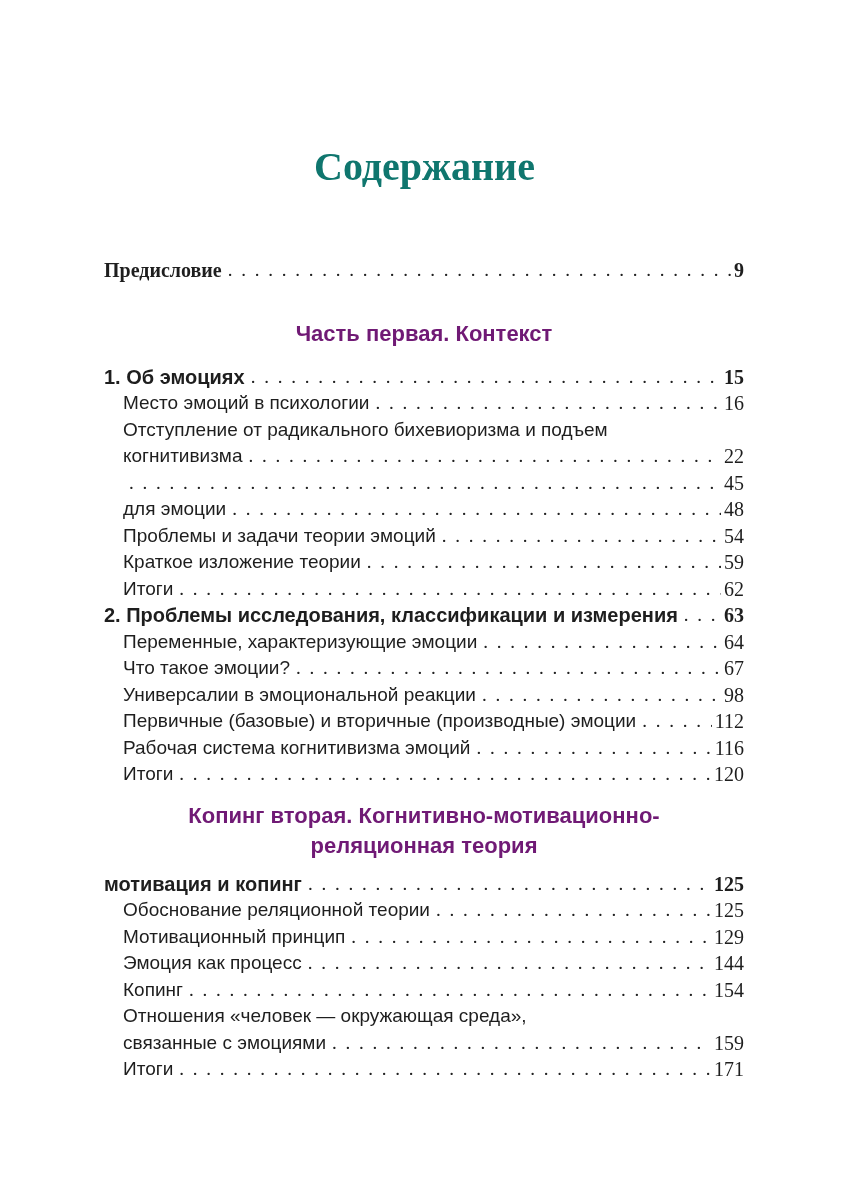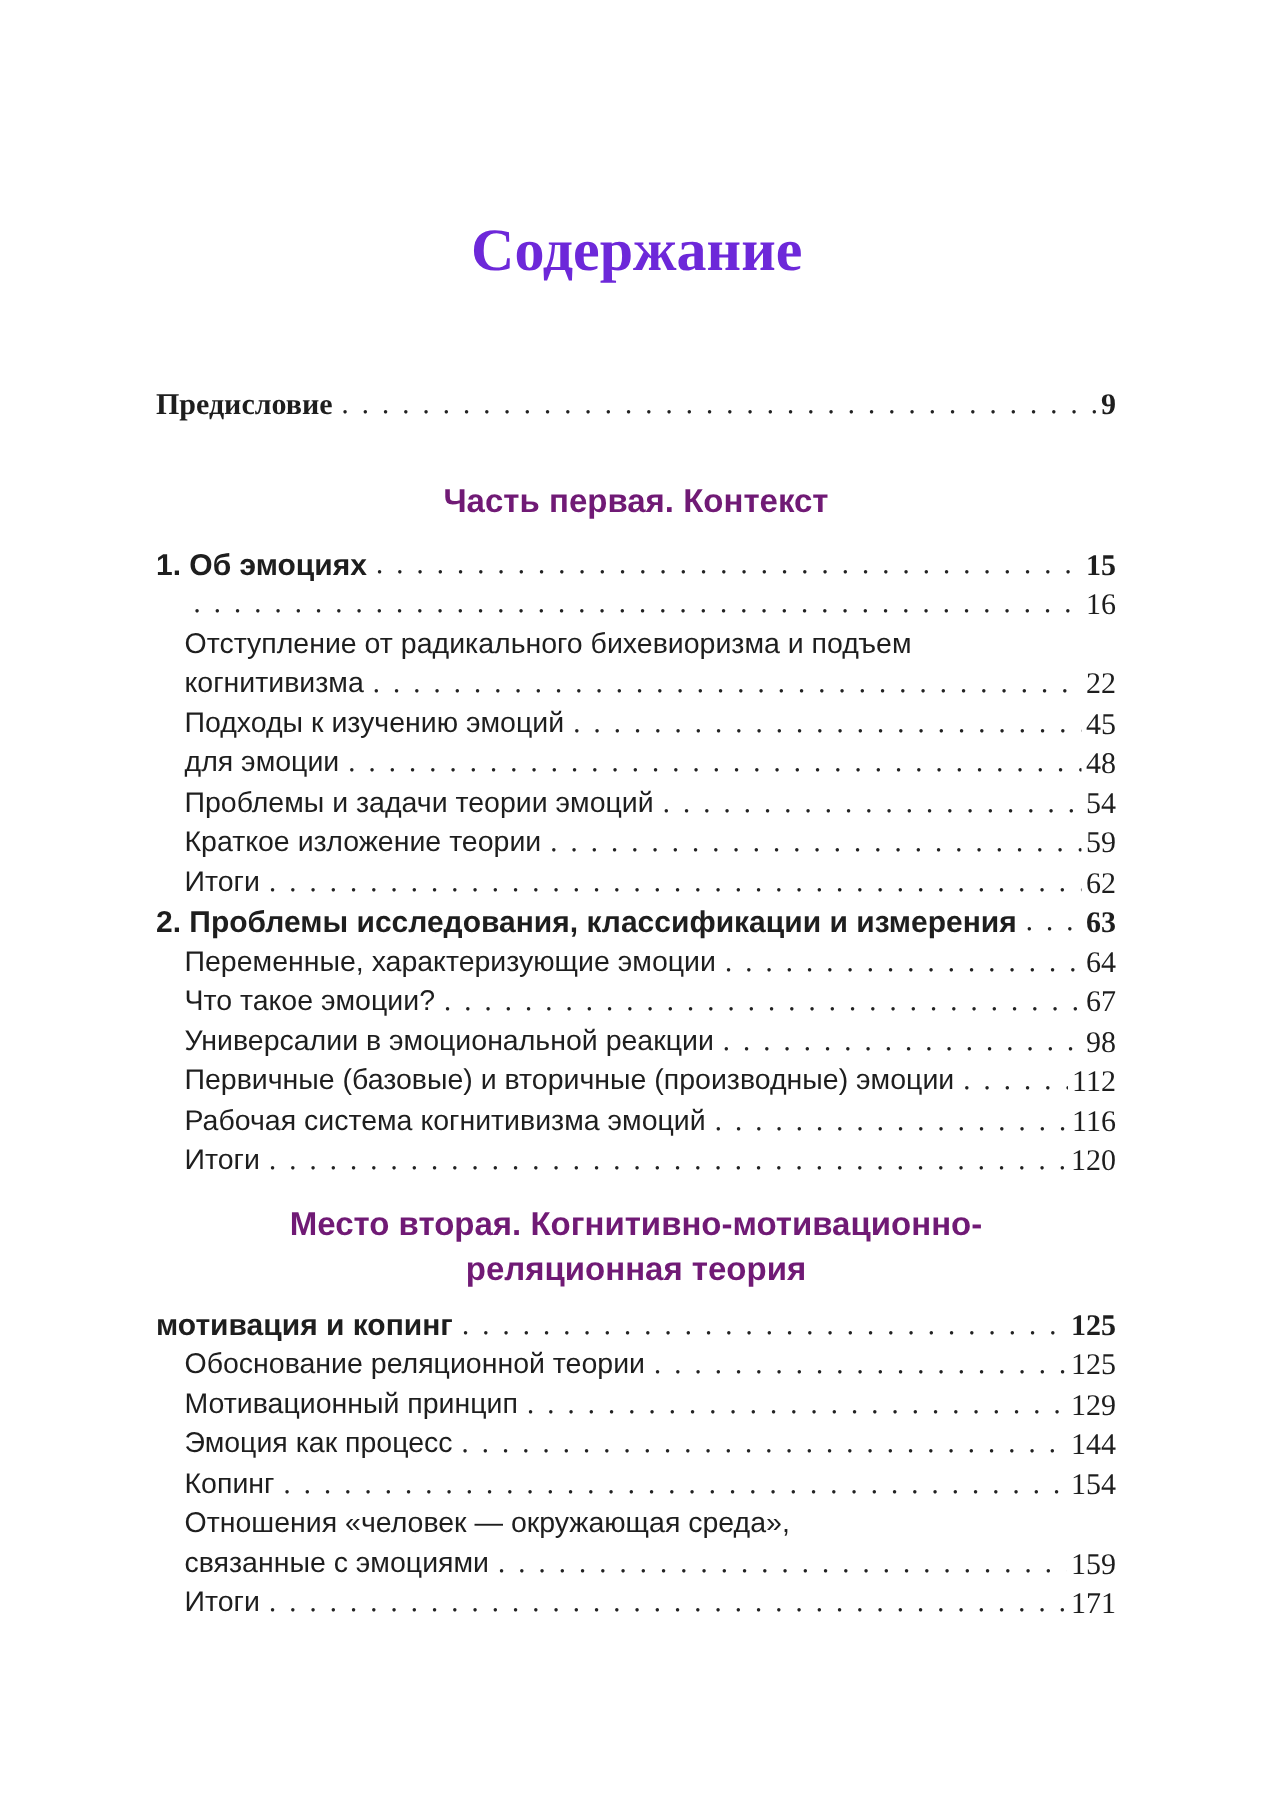--- a/index.html
+++ b/index.html
@@ -15,21 +15,21 @@
     color: #1e1e1e;
     font-family: "Liberation Sans", sans-serif;
   }
   .title {
     margin: 0 104px 0 104px;
     text-align: center;
     font-family: "Liberation Serif", serif;
     font-weight: 700;
     font-size: 40px;
     line-height: 48px;
-    color: #6d28d9;
+    color: #0f766e;
   }
   .toc {
     margin: 66px 105px 0 104px; 
     font-size: 19px;
     line-height: 26.5px;
   }
   .entry { line-height: 26.5px; }
   .row { display: flex; align-items: center; }
   .t { white-space: nowrap; }
   .entry.sub { padding-left: 19px; }
@@ -91,39 +91,39 @@
     <div class="entry chapter">
       <div class="row">
         <span class="t">1. Об эмоциях</span>
         <span class="leader">. . . . . . . . . . . . . . . . . . . . . . . . . . . . . . . . . . . . . . . . . . . . . . . . . . . . . . . . . . . . . . . . . . . . . . . . . . . . . . . . </span>
         <span class="pg">15</span>
       </div>
     </div>
 
     <div class="entry sub">
       <div class="row">
+        <span class="t">Место эмоций в психологии</span>
         <span class="leader">. . . . . . . . . . . . . . . . . . . . . . . . . . . . . . . . . . . . . . . . . . . . . . . . . . . . . . . . . . . . . . . . . . . . . . . . . . . . . . . . </span>
         <span class="pg">16</span>
       </div>
     </div>
 
     <div class="entry sub">
       <div class="row">
         <span class="t">Отступление от радикального бихевиоризма и подъем</span>
       </div>
       <div class="row">
         <span class="t">когнитивизма</span>
         <span class="leader">. . . . . . . . . . . . . . . . . . . . . . . . . . . . . . . . . . . . . . . . . . . . . . . . . . . . . . . . . . . . . . . . . . . . . . . . . . . . . . . . </span>
         <span class="pg">22</span>
       </div>
     </div>
 
     <div class="entry sub">
       <div class="row">
-        <span class="t">Подходы к изучению эмоций</span>
         <span class="leader">. . . . . . . . . . . . . . . . . . . . . . . . . . . . . . . . . . . . . . . . . . . . . . . . . . . . . . . . . . . . . . . . . . . . . . . . . . . . . . . . </span>
         <span class="pg">45</span>
       </div>
     </div>
 
     <div class="entry sub">
       <div class="row">
         <span class="t">для эмоции</span>
         <span class="leader">. . . . . . . . . . . . . . . . . . . . . . . . . . . . . . . . . . . . . . . . . . . . . . . . . . . . . . . . . . . . . . . . . . . . . . . . . . . . . . . . </span>
         <span class="pg">48</span>
@@ -204,21 +204,21 @@
 
     <div class="entry sub">
       <div class="row">
         <span class="t">Итоги</span>
         <span class="leader">. . . . . . . . . . . . . . . . . . . . . . . . . . . . . . . . . . . . . . . . . . . . . . . . . . . . . . . . . . . . . . . . . . . . . . . . . . . . . . . . </span>
         <span class="pg">120</span>
       </div>
     </div>
 
     <div class="part part-2">
-      <div>Место вторая. Когнитивно-мотивационно-</div>
+      <div>Копинг вторая. Когнитивно-мотивационно-</div>
       <div>реляционная теория</div>
     </div>
 
     <div class="entry chapter">
       <div class="row">
         <span class="t">мотивация и копинг</span>
         <span class="leader">. . . . . . . . . . . . . . . . . . . . . . . . . . . . . . . . . . . . . . . . . . . . . . . . . . . . . . . . . . . . . . . . . . . . . . . . . . . . . . . . </span>
         <span class="pg">125</span>
       </div>
     </div>

